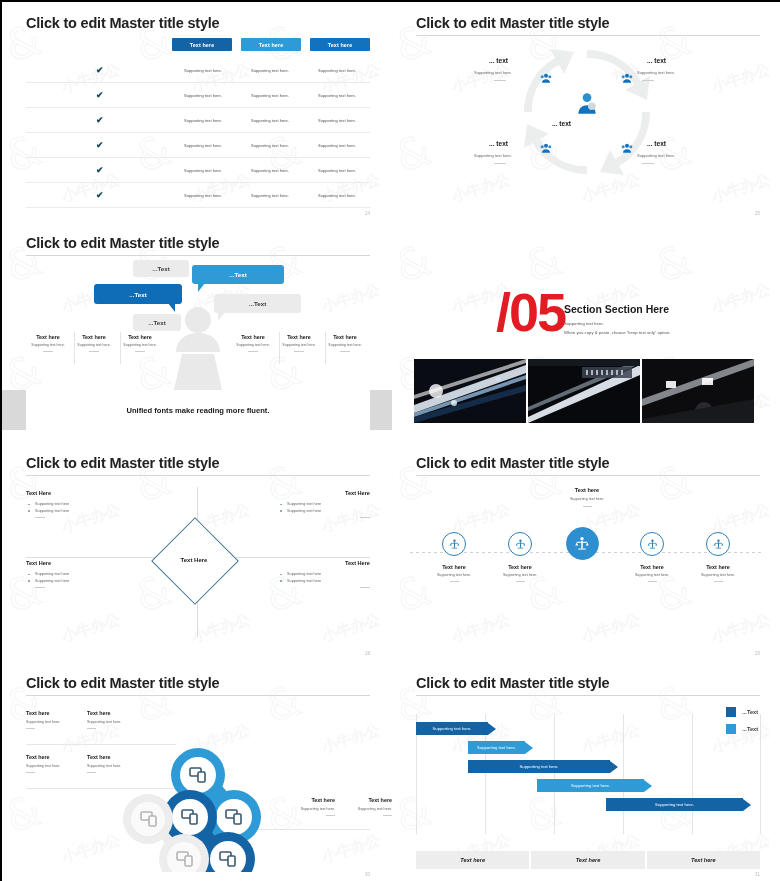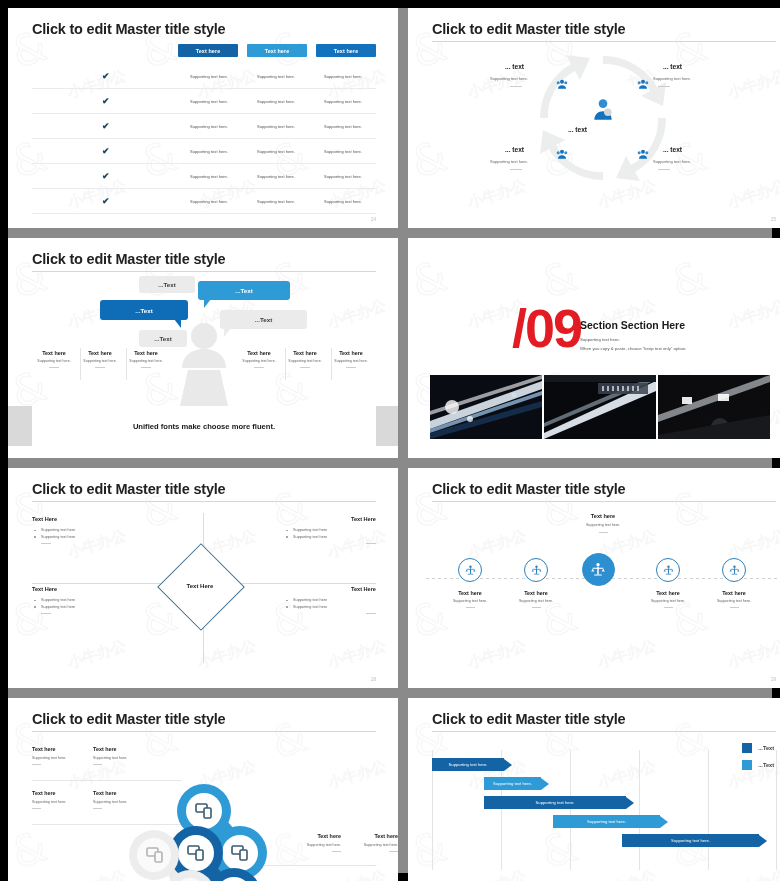--- a/index.html
+++ b/index.html
@@ -4,23 +4,23 @@
 <style>
   html,body{margin:0;padding:0;background:#ffffff;}
   body{width:780px;height:881px;overflow:hidden;font-family:"Liberation Sans",sans-serif;}
 
   .grid{
     width:780px;height:881px;
     display:grid;
     grid-template-columns:390px 390px;
     grid-template-rows:220px 220px 220px 221px;
     background:#8a8a8a;
-    gap:10px;
+    gap:0;
     box-sizing:border-box;
-    border:8px solid #000000;
+    border:2px solid #000000;
   }
   .slide{
     position:relative;
     background:#ffffff;
     overflow:hidden;
   }
   
   .wm{
     position:absolute;inset:0;pointer-events:none;z-index:0;
     opacity:.5;
@@ -372,34 +372,34 @@
       </div>
       <div class="s3-sep" style="left:323px;"></div>
       <div class="s3-col" style="left:317px;">
         <div class="h">Text here</div>
         <div class="p">Supporting text here.</div>
           <div class="d"></div>
       </div>
 
       <div class="s3-band"></div>
       <div class="s3-bandcard">
-        <span>Unified fonts make choose more fluent.</span>
+        <span>Unified fonts make reading more fluent.</span>
       </div>
       <div class="pg"></div>
     </div>
   </div>
 
   <div class="slide">
     <div class="wm">
       <svg viewBox="0 0 390 220">
           <rect width="390" height="220" fill="url(#wm1)"></rect>
         </svg>
     </div>
     <div class="inner">
-      <div class="s4-num">/09</div>
+      <div class="s4-num">/05</div>
       <div class="s4-h">Section Section Here</div>
       <div class="s4-p1">Supporting text here.</div>
       <div class="s4-p2">When you copy &amp; paste, choose "keep text only" option.</div>
 
       <div class="s4-imgs">
         <div class="s4-img">
           <svg viewBox="0 0 112 64" preserveAspectRatio="none">
             <rect width="112" height="64" fill="#0a0c14"></rect>
             <path d="M0 46 L112 6 L112 14 L0 54 Z" fill="#dfe9f2" opacity=".9"></path>
             <path d="M0 54 L112 16 L112 20 L0 58 Z" fill="#8fb6d8" opacity=".8"></path>

